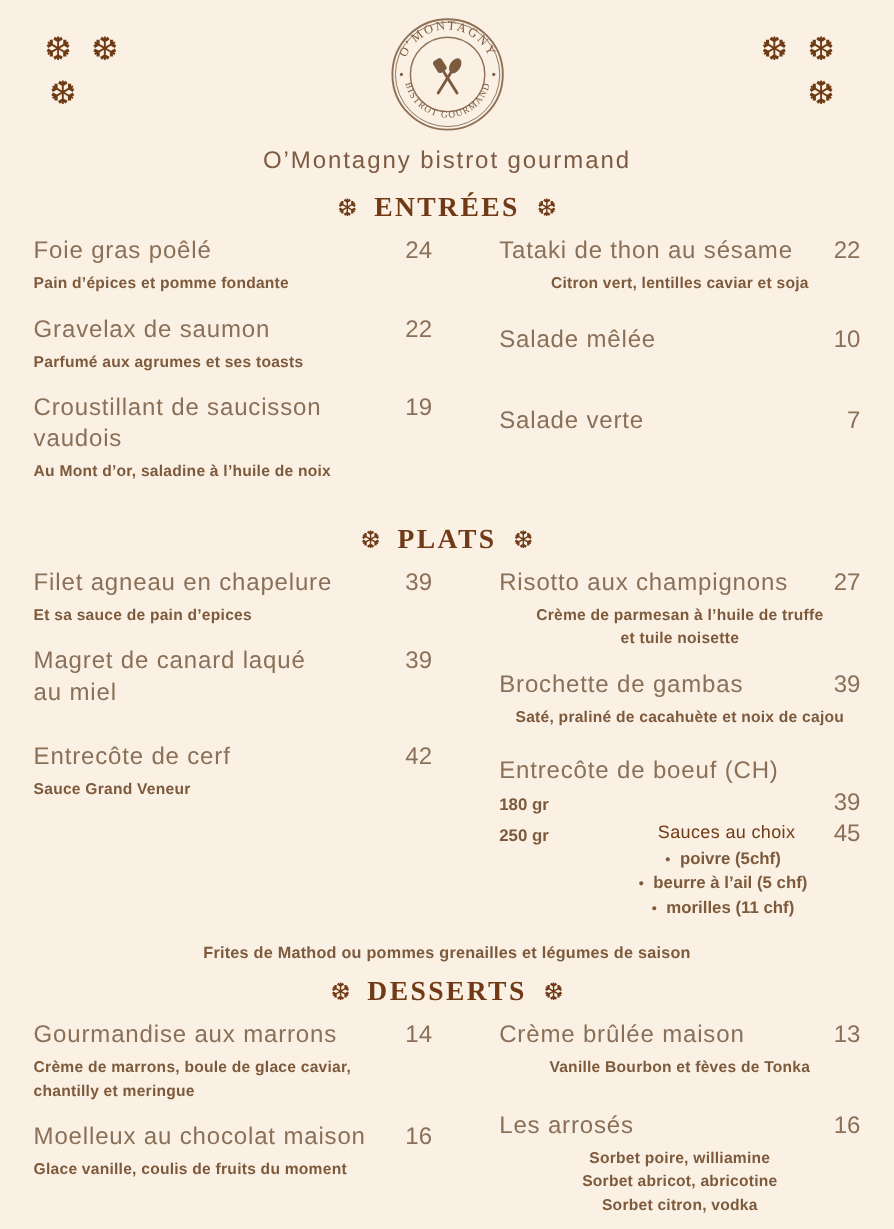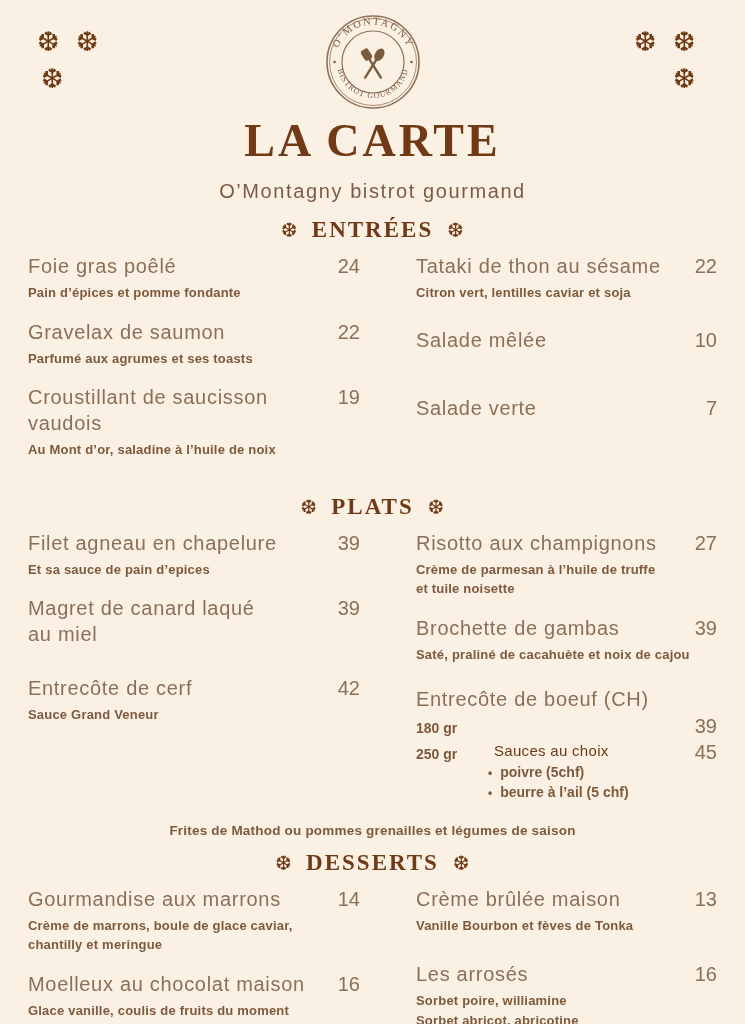--- a/index.html
+++ b/index.html
@@ -39,21 +39,21 @@
     font-size:20px; line-height:1; font-family:"DejaVu Sans", sans-serif;
   }
   .section-title {
     font-family:"Liberation Serif", serif; font-weight:700;
     font-size:23px; letter-spacing:2px;
   }
 
   
   .columns { display:flex; padding:0 28px; }
   .col-left  { width:332px; margin-right:56px; flex:none; }
-  .col-right { flex:1; }
+  .col-right { flex:1;text-align:center; }
 
   
   .item { margin-bottom:16px; }
   .item-line { display:flex; justify-content:space-between; align-items:baseline; }
   .item-name {
     font-size:20px; color:#8a7058; letter-spacing:0.7px; line-height:1.3;
   }
   .item-price { font-size:20px; color:#8a7058; margin-left:14px; flex:none; }
   .item-desc {
     font-size:13px; font-weight:700; color:#7d5a3c; letter-spacing:0.2px;
@@ -114,21 +114,20 @@
         <rect x="-4.2" y="-18" width="8.4" height="11.5" rx="2.6"></rect>
         <rect x="-1.2" y="-8" width="2.4" height="24" rx="1.2"></rect>
       </g>
       <g transform="translate(48,51) rotate(32)" fill="#7d5b41">
         <ellipse cx="0" cy="-12" rx="4.4" ry="6.8"></ellipse>
         <rect x="-1.2" y="-7" width="2.4" height="23" rx="1.2"></rect>
       </g>
     </svg>
   </div>
 
-  <h1 class="page-title">LA CARTE</h1>
   <div class="page-subtitle">O’Montagny bistrot gourmand</div>
 
   <div class="section">
     <div class="section-header">
       <span class="flake-inline">❆</span>
       <span class="section-title">ENTRÉES</span>
       <span class="flake-inline">❆</span>
     </div>
     <div class="columns">
       <div class="col-left">
@@ -233,20 +232,21 @@
             <span class="item-price">39</span>
           </div>
           <div class="size-row">
             <span class="size-label">250 gr</span>
             <span class="item-price">45</span>
           </div>
           <div class="sauces-block">
             <div class="sauces-title">Sauces au choix</div>
             <div class="sauce-item">poivre (5chf)</div>
             <div class="sauce-item">beurre à l’ail (5 chf)</div>
+            <div class="sauce-item">morilles (11 chf)</div>
           </div>
         </div>
       </div>
     </div>
     <div class="section-footer">Frites de Mathod ou pommes grenailles et légumes de saison</div>
   </div>
 
   <div class="section desserts">
     <div class="section-header" style="margin-top:12px;">
       <span class="flake-inline">❆</span>

